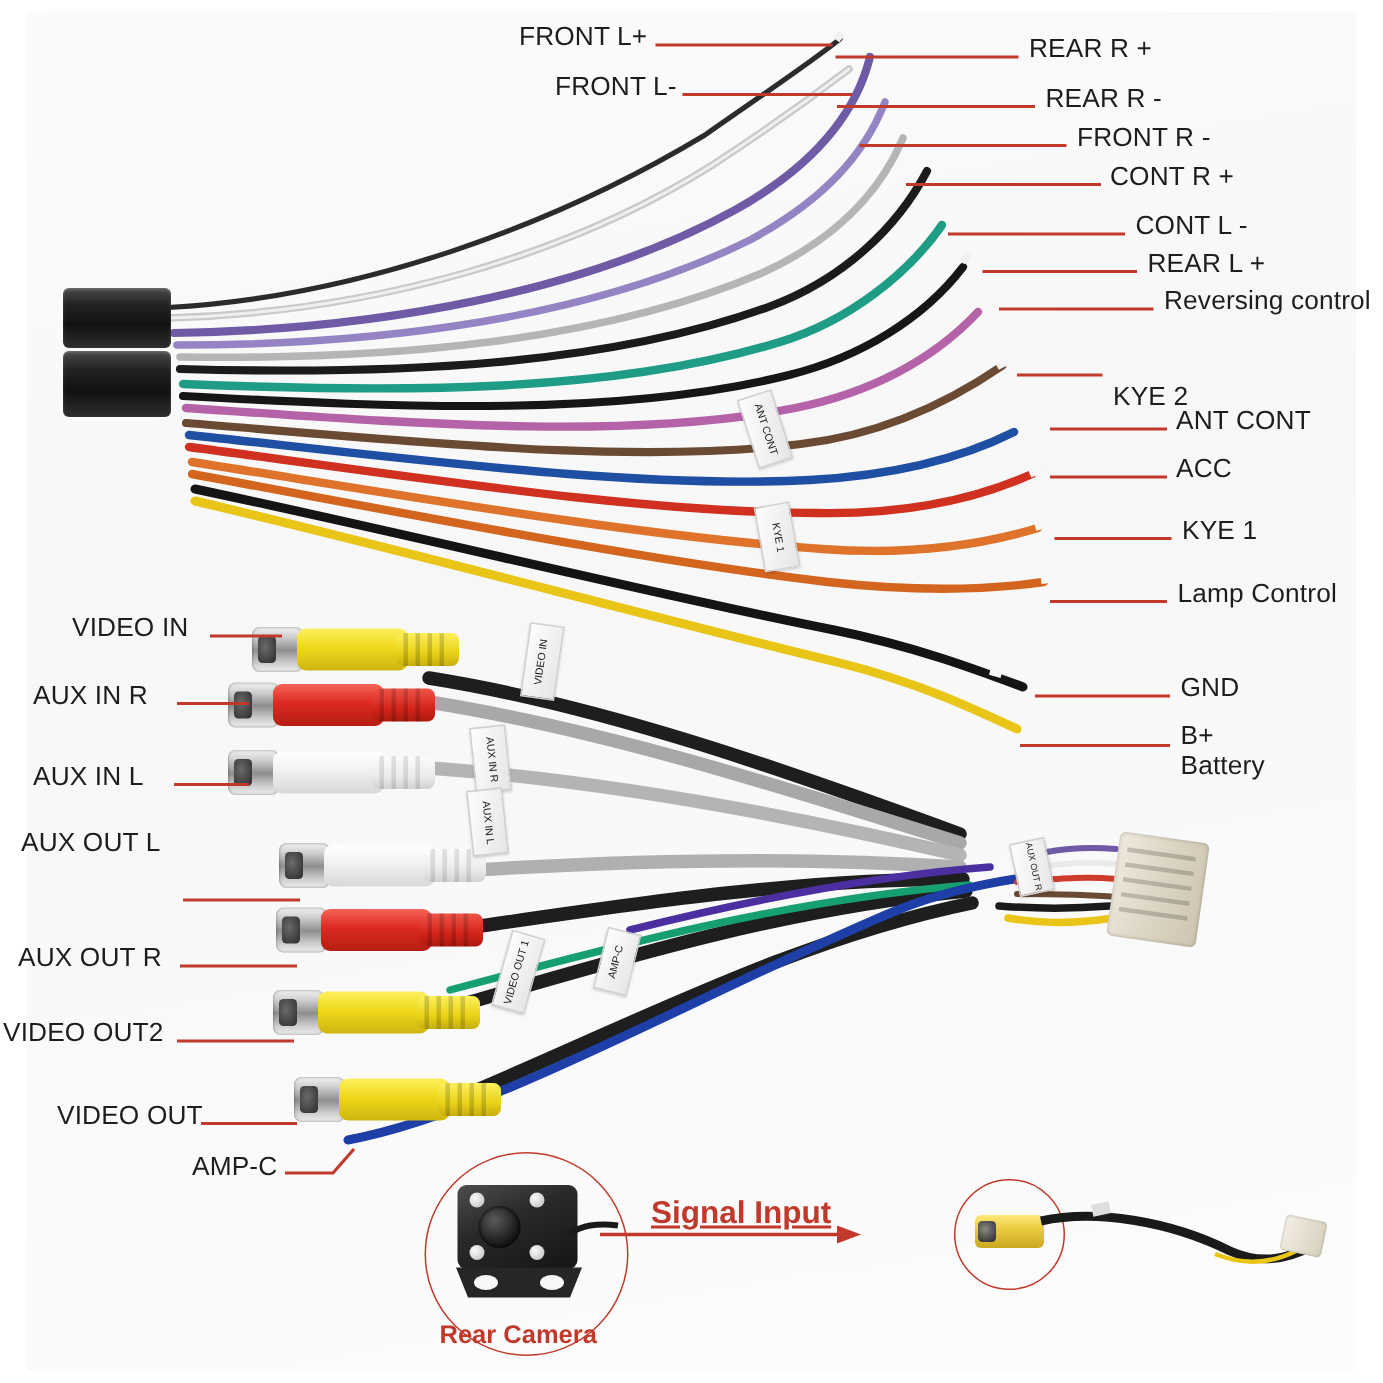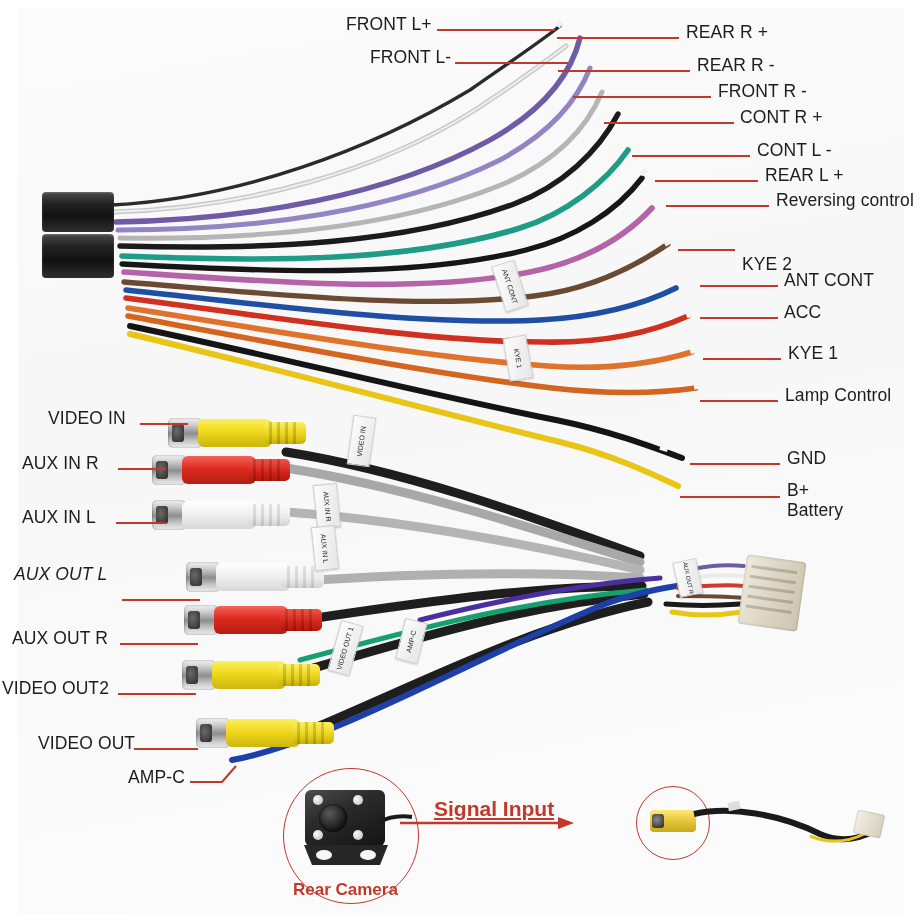--- a/index.html
+++ b/index.html
@@ -317,21 +317,21 @@
 
   <div class="lbl" style="left:48px;top:408px;">VIDEO IN</div>
   <div class="leader" style="left:140px;top:423px;width:48px;"></div>
 
   <div class="lbl" style="left:22px;top:453px;">AUX IN R</div>
   <div class="leader" style="left:118px;top:468px;width:48px;"></div>
 
   <div class="lbl" style="left:22px;top:507px;">AUX  IN L</div>
   <div class="leader" style="left:116px;top:522px;width:50px;"></div>
 
-  <div class="lbl" style="left:14px;top:564px;font-style:italic;">AUX OUT L</div>
+  <div class="lbl" style="left:14px;top:551px;">AUX OUT L</div>
   <div class="leader" style="left:122px;top:599px;width:78px;"></div>
 
   <div class="lbl" style="left:12px;top:628px;">AUX OUT R</div>
   <div class="leader" style="left:120px;top:643px;width:78px;"></div>
 
   <div class="lbl" style="left:2px;top:678px;">VIDEO OUT2</div>
   <div class="leader" style="left:118px;top:693px;width:78px;"></div>
 
   <div class="lbl" style="left:38px;top:733px;">VIDEO OUT</div>
   <div class="leader" style="left:134px;top:748px;width:64px;"></div>

